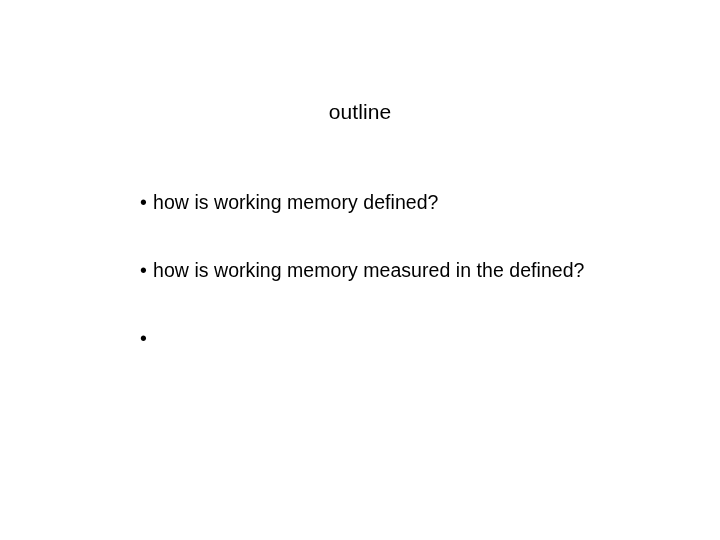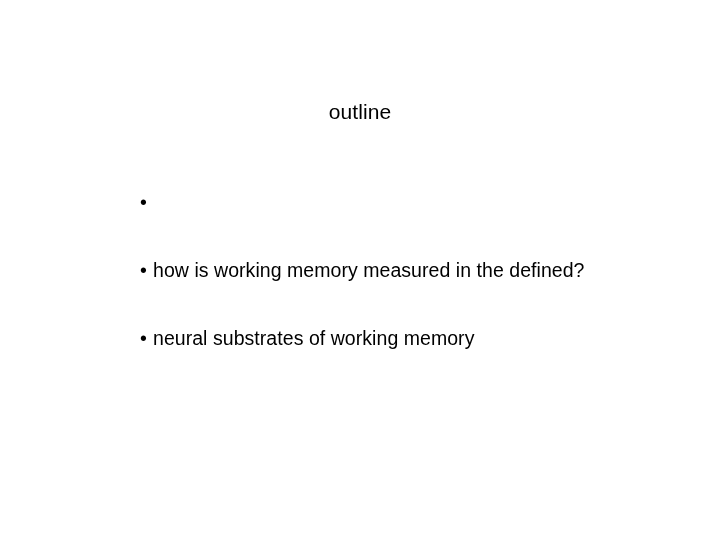--- a/index.html
+++ b/index.html
@@ -75,26 +75,26 @@
 <body>
 
 <div class="slide">
 
   <h1 class="slide-title">outline</h1>
 
   <div class="bullet-body">
 
     <div class="bullet-item">
       <span class="bullet-marker">•</span>
+      <span class="bullet-text">how is working memory defined?</span>
     </div>
 
     <div class="bullet-item">
       <span class="bullet-marker">•</span>
       <span class="bullet-text">how is working memory measured in the defined?</span>
     </div>
 
     <div class="bullet-item">
       <span class="bullet-marker">•</span>
-      <span class="bullet-text">neural substrates of working memory</span>
     </div>
 
   </div>
 </div>
 
 </body></html>

